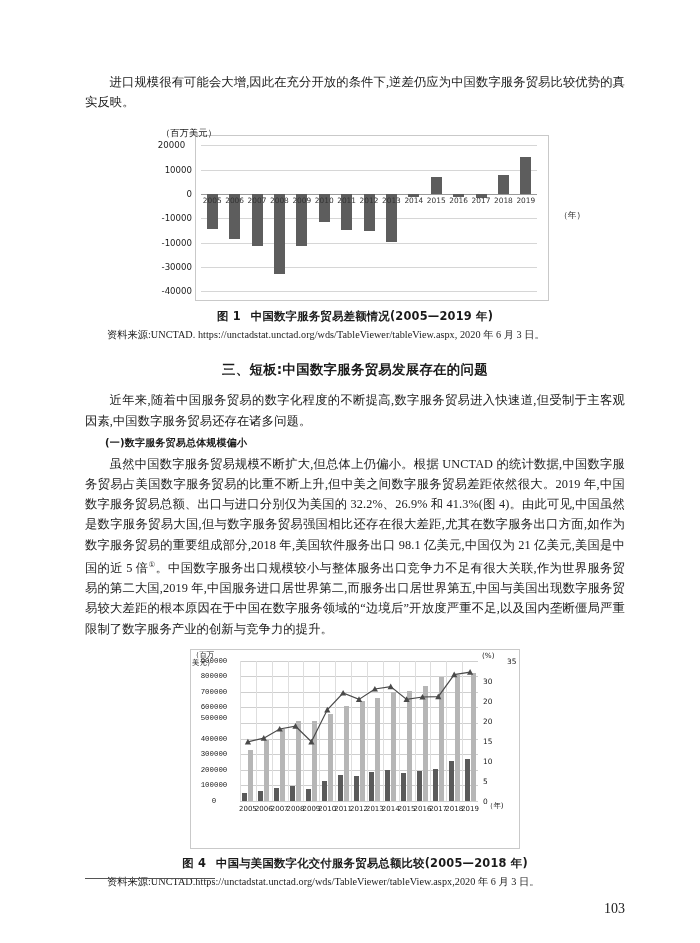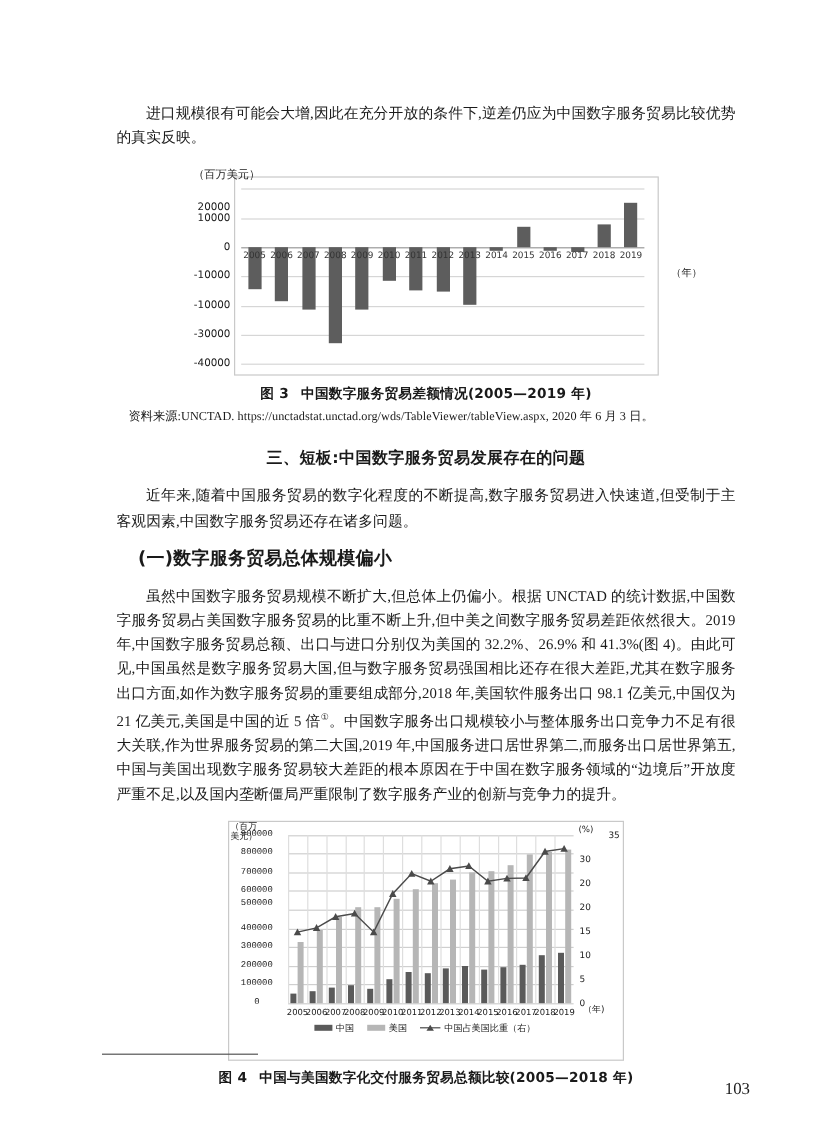--- a/index.html
+++ b/index.html
@@ -12,39 +12,39 @@
     overflow:hidden;
   }
   .page{
     position:absolute;
     left:0; top:0;
     width:700px; height:943px;
     box-sizing:border-box;
     padding:72px 75px 30px 85px;
   }
   p.body{
-    margin:12px;
+    margin:0;
     font-size:12.3px;
     line-height:20.2px;
     text-align:justify;
     text-justify:inter-ideograph;
     letter-spacing:0.1px;
   }
   p.indent{text-indent:2em;}
   h2.section{
     font-family:"DejaVu Sans","Liberation Sans",sans-serif;
     font-size:13.4px;
     font-weight:bold;
     text-align:center;
     margin:19px 0 11px 0;
     letter-spacing:0.3px;
   }
   h3.subsection{
     font-family:"DejaVu Sans","Liberation Sans",sans-serif;
-    font-size:15px;
+    font-size:10px;
     font-weight:bold;
     margin:5px 0 4px 0;
     text-indent:2em;
     letter-spacing:0.2px;
   }
   .fig-caption{
     font-family:"DejaVu Sans","Liberation Sans",sans-serif;
     font-size:11.4px;
     font-weight:bold;
     text-align:center;
@@ -149,21 +149,21 @@
     height:200px;
     margin:10px auto 0 auto;
   }
   .c4-border{
     position:absolute; left:0; top:0; width:328px; height:198px;
     border:1px solid #c9c9c9;
   }
   .c4-unit{
     position:absolute; left:2px; top:2px;
     font-size:7.4px; line-height:8.4px;
-    font-family:Liberation Mono, monospace;
+    font-family:Liberation Sans, sans-serif;
   }
   .c4-plot{
     position:absolute;
     left:50px; top:12px;
     width:238px; height:140px;
   }
   .c4-gl{
     position:absolute; left:0; width:100%; height:1px; background:#cfcfcf;
   }
   .c4-vl{
@@ -241,21 +241,21 @@
 <div class="page">
 
   <p class="body indent">进口规模很有可能会大增,因此在充分开放的条件下,逆差仍应为中国数字服务贸易比较优势的真实反映。</p>
 
   <div class="chart3-wrap">
     <div class="c3-border"></div>
     <div class="c3-unit">（百万美元）</div>
     <div class="c3-plot" id="c3plot">
       <div class="c3-grid" id="c3grid">
           <div class="c3-gl" style="top: 0px;"></div>
-          <div class="c3-ylab" style="top: 16px;">20000</div>
+          <div class="c3-ylab" style="top: 0px; text-align: center;">20000</div>
           <div class="c3-gl" style="top: 24.3333px;"></div>
           <div class="c3-ylab" style="top: 24.3333px;">10000</div>
           <div class="c3-gl c3-zero" style="top: 48.6667px;"></div>
           <div class="c3-ylab" style="top: 48.6667px;">0</div>
           <div class="c3-gl" style="top: 73px;"></div>
           <div class="c3-ylab" style="top: 73px;">-10000</div>
           <div class="c3-gl" style="top: 97.3333px;"></div>
           <div class="c3-ylab" style="top: 97.3333px;">-10000</div>
           <div class="c3-gl" style="top: 121.667px;"></div>
           <div class="c3-ylab" style="top: 121.667px;">-30000</div>
@@ -292,21 +292,21 @@
           <div class="c3-bar" style="left: 296.9px; top: 29.2px; height: 19.4667px; background: rgb(93, 93, 93);"></div>
           <div class="c3-xlab" style="left: 302.4px; top: 50.6667px;">2018</div>
           <div class="c3-bar" style="left: 319.3px; top: 11.9233px; height: 36.7433px; background: rgb(93, 93, 93);"></div>
           <div class="c3-xlab" style="left: 324.8px; top: 50.6667px;">2019</div>
         </div>
     </div>
     <div class="c3-year" id="c3year" style="top: 82.6667px;">（年）</div>
   </div>
 
   <div class="fig-caption">
-    <span class="num">图 3</span><span>中国数字服务贸易差额情况(2005—2019 年)</span>
+    <span class="num">图 1</span><span>中国数字服务贸易差额情况(2005—2019 年)</span>
   </div>
   <p class="fig-source">资料来源:UNCTAD. https://unctadstat.unctad.org/wds/TableViewer/tableView.aspx, 2020 年 6 月 3 日。</p>
 
   <h2 class="section">三、短板:中国数字服务贸易发展存在的问题</h2>
   <p class="body indent">近年来,随着中国服务贸易的数字化程度的不断提高,数字服务贸易进入快速道,但受制于主客观因素,中国数字服务贸易还存在诸多问题。</p>
   <h3 class="subsection">(一)数字服务贸易总体规模偏小</h3>
   <p class="body indent"><span>虽然中国数字服务贸易规模不断扩大,但总体上仍偏小。根据 UNCTAD 的统计数据,中国数字服务贸易占美国数字服务贸易的比重不断上升,但中美之间数字服务贸易差距依然很大。2019 年,中国数字服务贸易总额、出口与进口分别仅为美国的 32.2%、26.9% 和 41.3%(图 4)。由此可见,中国虽然是数字服务贸易大国,但与数字服务贸易强国相比还存在很大差距,尤其在数字服务出口方面,如作为数字服务贸易的重要组成部分,2018 年,美国软件服务出口 98.1 亿美元,中国仅为 21 亿美元,美国是中国的近 5 倍</span><sup class="fn">①</sup><span>。中国数字服务出口规模较小与整体服务出口竞争力不足有很大关联,作为世界服务贸易的第二大国,2019 年,中国服务进口居世界第二,而服务出口居世界第五,中国与美国出现数字服务贸易较大差距的根本原因在于中国在数字服务领域的“边境后”开放度严重不足,以及国内垄断僵局严重限制了数字服务产业的创新与竞争力的提升。</span></p>
 
   <div class="chart4-wrap">
     <div class="c4-border"></div>
@@ -417,42 +417,25 @@
           <polygon points="134.9,24.9 131.8,30.6 138.0,30.6" fill="#4a4a4a"></polygon>
           <polygon points="150.7,22.5 147.6,28.2 153.8,28.2" fill="#4a4a4a"></polygon>
           <polygon points="166.6,35.3 163.5,41.0 169.7,41.0" fill="#4a4a4a"></polygon>
           <polygon points="182.5,32.9 179.4,38.6 185.6,38.6" fill="#4a4a4a"></polygon>
           <polygon points="198.3,32.5 195.2,38.2 201.4,38.2" fill="#4a4a4a"></polygon>
           <polygon points="214.2,10.5 211.1,16.2 217.3,16.2" fill="#4a4a4a"></polygon>
           <polygon points="230.1,8.1 227.0,13.8 233.2,13.8" fill="#4a4a4a"></polygon>
         </svg>
       </div>
     <div class="c4-yearmark">（年)</div>
-    <div class="c4-legend" id="c4legend">
-        <div class="item">
-          <span class="sw cn"></span>
-          <span>中国</span>
-        </div>
-        <div class="item">
-          <span class="sw us"></span>
-          <span>美国</span>
-        </div>
-        <div class="item">
-          <span class="sw line">
-            <svg width="17" height="6" style="position: absolute; left: 0px; top: 0px;">
-              <polygon points="8.5,0 5.4,5 11.6,5" fill="#4a4a4a"></polygon>
-            </svg>
-          </span>
-          <span>中国占美国比重（右）</span>
-        </div>
-      </div>
   </div>
 
   <div class="fig-caption">
     <span class="num">图 4</span><span>中国与美国数字化交付服务贸易总额比较(2005—2018 年)</span>
   </div>
+  <p class="fig-source">资料来源:UNCTAD.https://unctadstat.unctad.org/wds/TableViewer/tableView.aspx,2020 年 6 月 3 日。</p>
 
   <div class="footnote-wrap">
     <div class="footnote-rule"></div>
   </div>
 
   <div class="pagenum">103</div>
 </div>
 
 </body></html>

